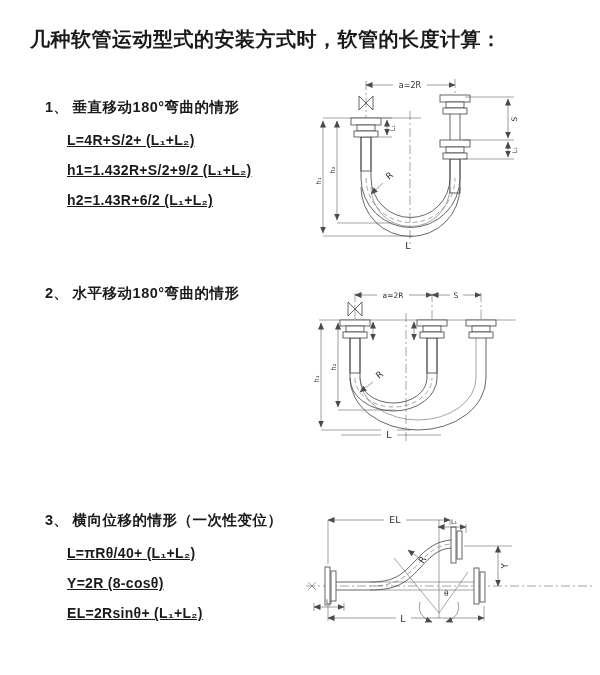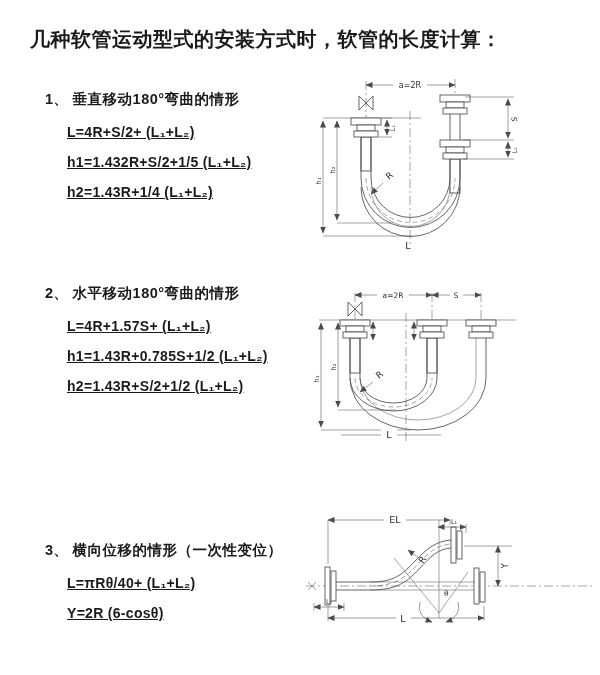--- a/index.html
+++ b/index.html
@@ -23,28 +23,28 @@
   .valve{fill:#ffffff;stroke:#4a4a4a;stroke-width:.85;}
   .mask{fill:#ffffff;stroke:none;}
 </style>
 </head>
 <body>
 
 <div class="page">
 
   <div class="doc-title">几种软管运动型式的安装方式时，软管的长度计算：</div>
 
-  <div class="section" style="top:90px;">
+  <div class="section" style="top:98px;">
     <div class="sec-head">
       <span class="num">1、</span><span>垂直移动180°弯曲的情形</span>
     </div>
     <div class="formulas">
       <div>L=4R+S/2+ (L₁+L₂)</div>
-      <div>h1=1.432R+S/2+1/5 (L₁+L₂)</div>
-      <div>h2=1.43R+1/4 (L₁+L₂)</div>
+      <div>h1=1.432R+S/2+9/2 (L₁+L₂)</div>
+      <div>h2=1.43R+6/2 (L₁+L₂)</div>
     </div>
   </div>
 
   <svg class="diagram" style="left:313px;top:73px;" width="215" height="182" viewBox="0 0 215 182">
     <defs>
       <marker id="m1" markerWidth="8" markerHeight="8" refX="6.5" refY="3" orient="auto-start-reverse" markerUnits="userSpaceOnUse">
         <path d="M0,0 L7,3 L0,6 Z" fill="#4a4a4a"></path>
       </marker>
       <pattern id="p1" width="3.5" height="3.5" patternUnits="userSpaceOnUse">
         <path d="M0,3.5 L3.5,0 M0,0 L3.5,3.5" stroke="#7a7a7a" stroke-width="0.5"></path>
@@ -115,25 +115,20 @@
     <path class="dim" d="M70,110 L58,121" marker-end="url(#m1)"></path>
     <text x="76" y="107" font-size="9" transform="rotate(-40 76 107)">R</text>
 
     <text x="95" y="176" font-size="9.5" text-anchor="middle">L</text>
   </svg>
 
   <div class="section" style="top:284px;">
     <div class="sec-head">
       <span class="num">2、</span><span>水平移动180°弯曲的情形</span>
     </div>
-    <div class="formulas">
-      <div>L=4R+1.57S+ (L₁+L₂)</div>
-      <div>h1=1.43R+0.785S+1/2 (L₁+L₂)</div>
-      <div>h2=1.43R+S/2+1/2 (L₁+L₂)</div>
-    </div>
   </div>
 
   <svg class="diagram" style="left:311px;top:285px;" width="287" height="174" viewBox="0 0 287 174">
     <defs>
       <marker id="m2" markerWidth="8" markerHeight="8" refX="6.5" refY="3" orient="auto-start-reverse" markerUnits="userSpaceOnUse">
         <path d="M0,0 L7,3 L0,6 Z" fill="#4a4a4a"></path>
       </marker>
       <pattern id="p2" width="3.5" height="3.5" patternUnits="userSpaceOnUse">
         <path d="M0,3.5 L3.5,0 M0,0 L3.5,3.5" stroke="#7a7a7a" stroke-width="0.5"></path>
       </pattern>
@@ -192,27 +187,28 @@
     <path class="dim" d="M103,37 V55" marker-start="url(#m2)" marker-end="url(#m2)"></path>
 
     <path class="dim" d="M62,97 L49,107" marker-end="url(#m2)"></path>
     <text x="68" y="94" font-size="9" transform="rotate(-40 68 94)">R</text>
 
     <path class="thin" d="M30,150 H130"></path>
     <rect class="mask" x="70" y="144" width="16" height="11"></rect>
     <text x="78" y="153" font-size="9.5" text-anchor="middle">L</text>
   </svg>
 
-  <div class="section" style="top:541px;">
+  <div class="section" style="top:511px;">
     <div class="sec-head">
       <span class="num">3、</span><span>横向位移的情形（一次性变位）</span>
     </div>
     <div class="formulas">
       <div>L=πRθ/40+ (L₁+L₂)</div>
-      <div>Y=2R (6-cosθ)</div>
+      <div>Y=2R (8-cosθ)</div>
+      <div>EL=2Rsinθ+ (L₁+L₂)</div>
     </div>
   </div>
 
   <svg class="diagram" style="left:298px;top:506px;" width="302" height="140" viewBox="0 0 302 140">
     <defs>
       <marker id="m3" markerWidth="8" markerHeight="8" refX="6.5" refY="3" orient="auto-start-reverse" markerUnits="userSpaceOnUse">
         <path d="M0,0 L7,3 L0,6 Z" fill="#4a4a4a"></path>
       </marker>
     </defs>
 

